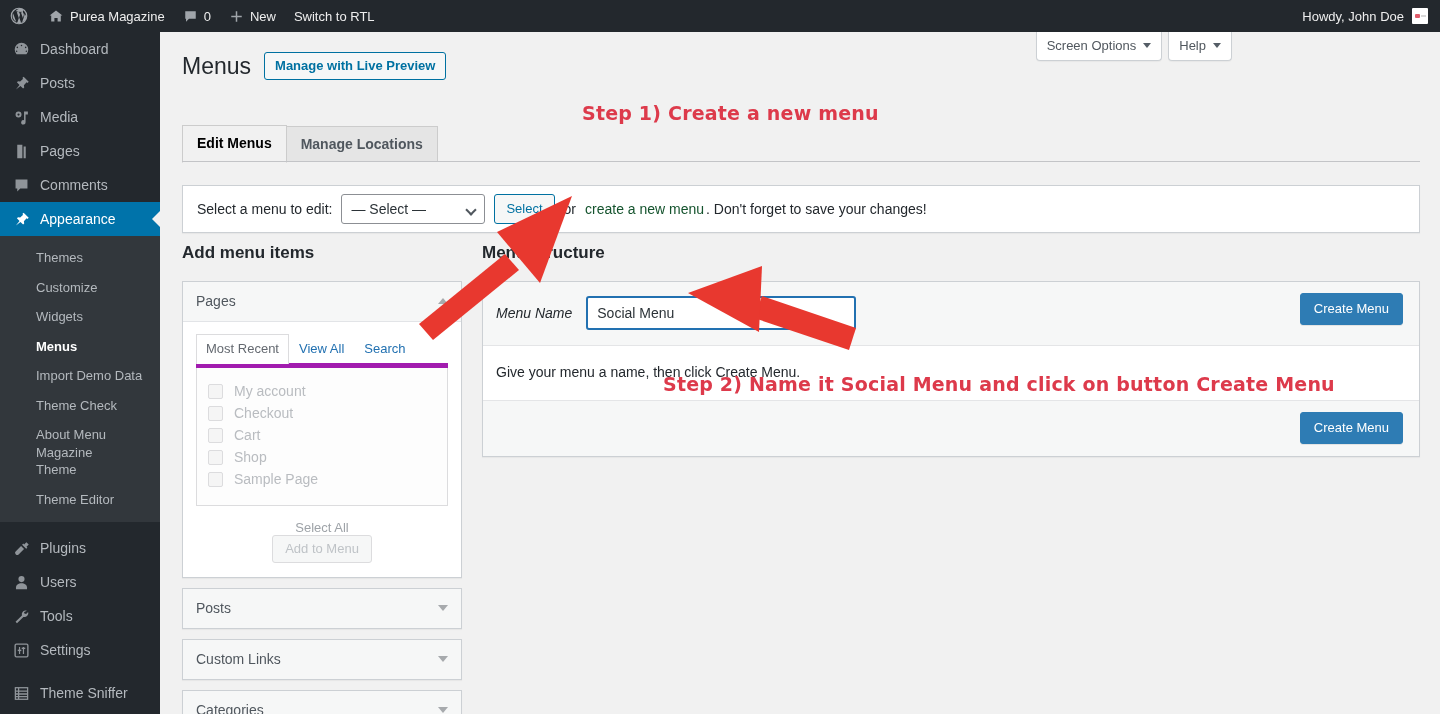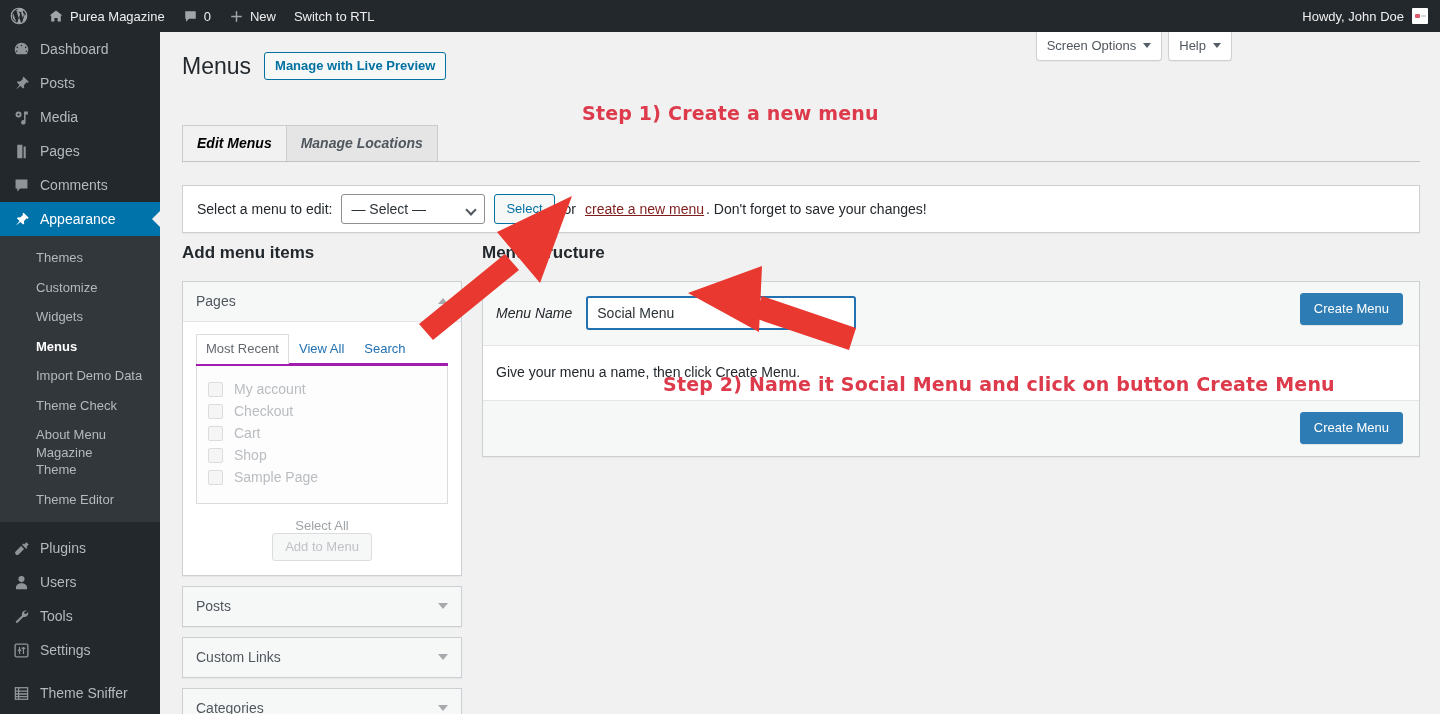--- a/index.html
+++ b/index.html
@@ -62,21 +62,21 @@
   .caret-d { width: 0; height: 0; border-style: solid; border-width: 5px 4px 0 4px; border-color: #555d66 transparent transparent transparent; }
 
   .page-head { position: absolute; top: 20px; left: 22px; display: flex; align-items: center; gap: 13px; }
   .page-title { font-size: 23px; font-weight: 400; color: #23282d; }
   .live-preview-btn {
     border: 1px solid #0071a1; color: #0071a1; background: #f6f7f7;
     border-radius: 3px; font-size: 13px; font-weight: bold;
     padding: 5px 10px 6px 10px; cursor: pointer;
   }
 
-  .nav-tabs { position: absolute; top: 93px; left: 22px; display: flex; align-items: flex-start; font-style: italic; }
+  .nav-tabs { position: absolute; top: 93px; left: 22px; display: flex; align-items: center; }
   .nav-tab {
     border: 1px solid #ccc; border-bottom: none; background: #e5e5e5;
     color: #50575e; font-size: 14px; font-weight: bold;
     padding: 9px 14px 10px 14px; margin-right: -1px; cursor: pointer;
   }
   .nav-tab.active { background: #f1f1f1; color: #000; border-bottom: 1px solid #f1f1f1; margin-bottom: -1px; padding-bottom: 11px; }
   .tab-rule { position: absolute; top: 129px; left: 22px; width: 1238px; height: 1px; background: #c3c4c7; }
 
   
   .select-bar {
@@ -95,21 +95,21 @@
     position: absolute; right: 10px; top: 12px; width: 8px; height: 8px;
     border-right: 2px solid #50575e; border-bottom: 2px solid #50575e;
     transform: rotate(45deg); pointer-events: none;
   }
   .btn-secondary {
     border: 1px solid #0071a1; color: #0071a1; background: #f6f7f7;
     border-radius: 3px; font-size: 13px; padding: 4px 11px 5px 11px; height: 30px; cursor: pointer;
     font-family: inherit;
   }
   .hint-text { color: #23282d; }
-  .wplink { color: #7f1d1d; text-decoration: underline; cursor: pointer; }
+  .wplink { color: #14532d; cursor: pointer; }
 
   
   .sec-h { position: absolute; font-size: 17px; font-weight: bold; color: #23282d; }
   #h-add { top: 243px; left: 182px; }
   #h-struct { top: 243px; left: 482px; }
 
   
   .acc-col { position: absolute; top: 281px; left: 182px; width: 280px; }
   .acc {
     background: #fff; border: 1px solid #ccd0d4; box-shadow: 0 1px 1px rgba(0,0,0,.04);
@@ -118,21 +118,21 @@
   .acc-head {
     display: flex; align-items: center; justify-content: space-between;
     padding: 11px 13px 12px 13px; font-size: 14px; color: #50575e; cursor: pointer;
     background: #f6f7f7;
   }
   .acc-head.open { background: #f6f7f7; border-bottom: 1px solid #e2e4e7; }
   .tri-up { width: 0; height: 0; border-style: solid; border-width: 0 5px 6px 5px; border-color: transparent transparent #a7aaad transparent; }
   .tri-dn { width: 0; height: 0; border-style: solid; border-width: 6px 5px 0 5px; border-color: #a7aaad transparent transparent transparent; }
   .acc-body { background: #fff; padding: 12px 13px 0 13px; }
 
-  .pt-tabs { display: flex; align-items: flex-end; font-size: 13px; border-bottom: 3px solid #a21caf; }
+  .pt-tabs { display: flex; align-items: flex-end; font-size: 13px; border-bottom: 5px solid #a21caf; }
   .pt-tab { padding: 6px 9px 7px 9px; color: #2271b1; cursor: pointer; border: 1px solid transparent; border-bottom: none; }
   .pt-tab.active { color: #646970; background: #fff; border-color: #dcdcde; margin-bottom: -1px; padding-bottom: 8px; }
   .pt-panel { border: 1px solid #dcdcde; border-top: none; background: #fdfdfd; padding: 12px 11px 14px 11px; min-height: 138px; }
   .chk-row { display: flex; align-items: flex-end; gap: 11px; padding: 3px 0; }
   .chk-box { width: 15px; height: 15px; border: 1px solid #dcdcde; background: #f5f5f5; border-radius: 2px; }
   .chk-label { font-size: 14px; color: #b9bcc0; }
   .acc-foot { display: flex; align-items: center; justify-content: space-between; padding: 14px 0 14px 0; flex-direction: column; }
   .selectall { font-size: 13px; color: #9ea3a8; cursor: pointer; }
   .btn-disabled {
     background: #f6f7f7; border: 1px solid #dcdcde; color: #bfc3c7;

